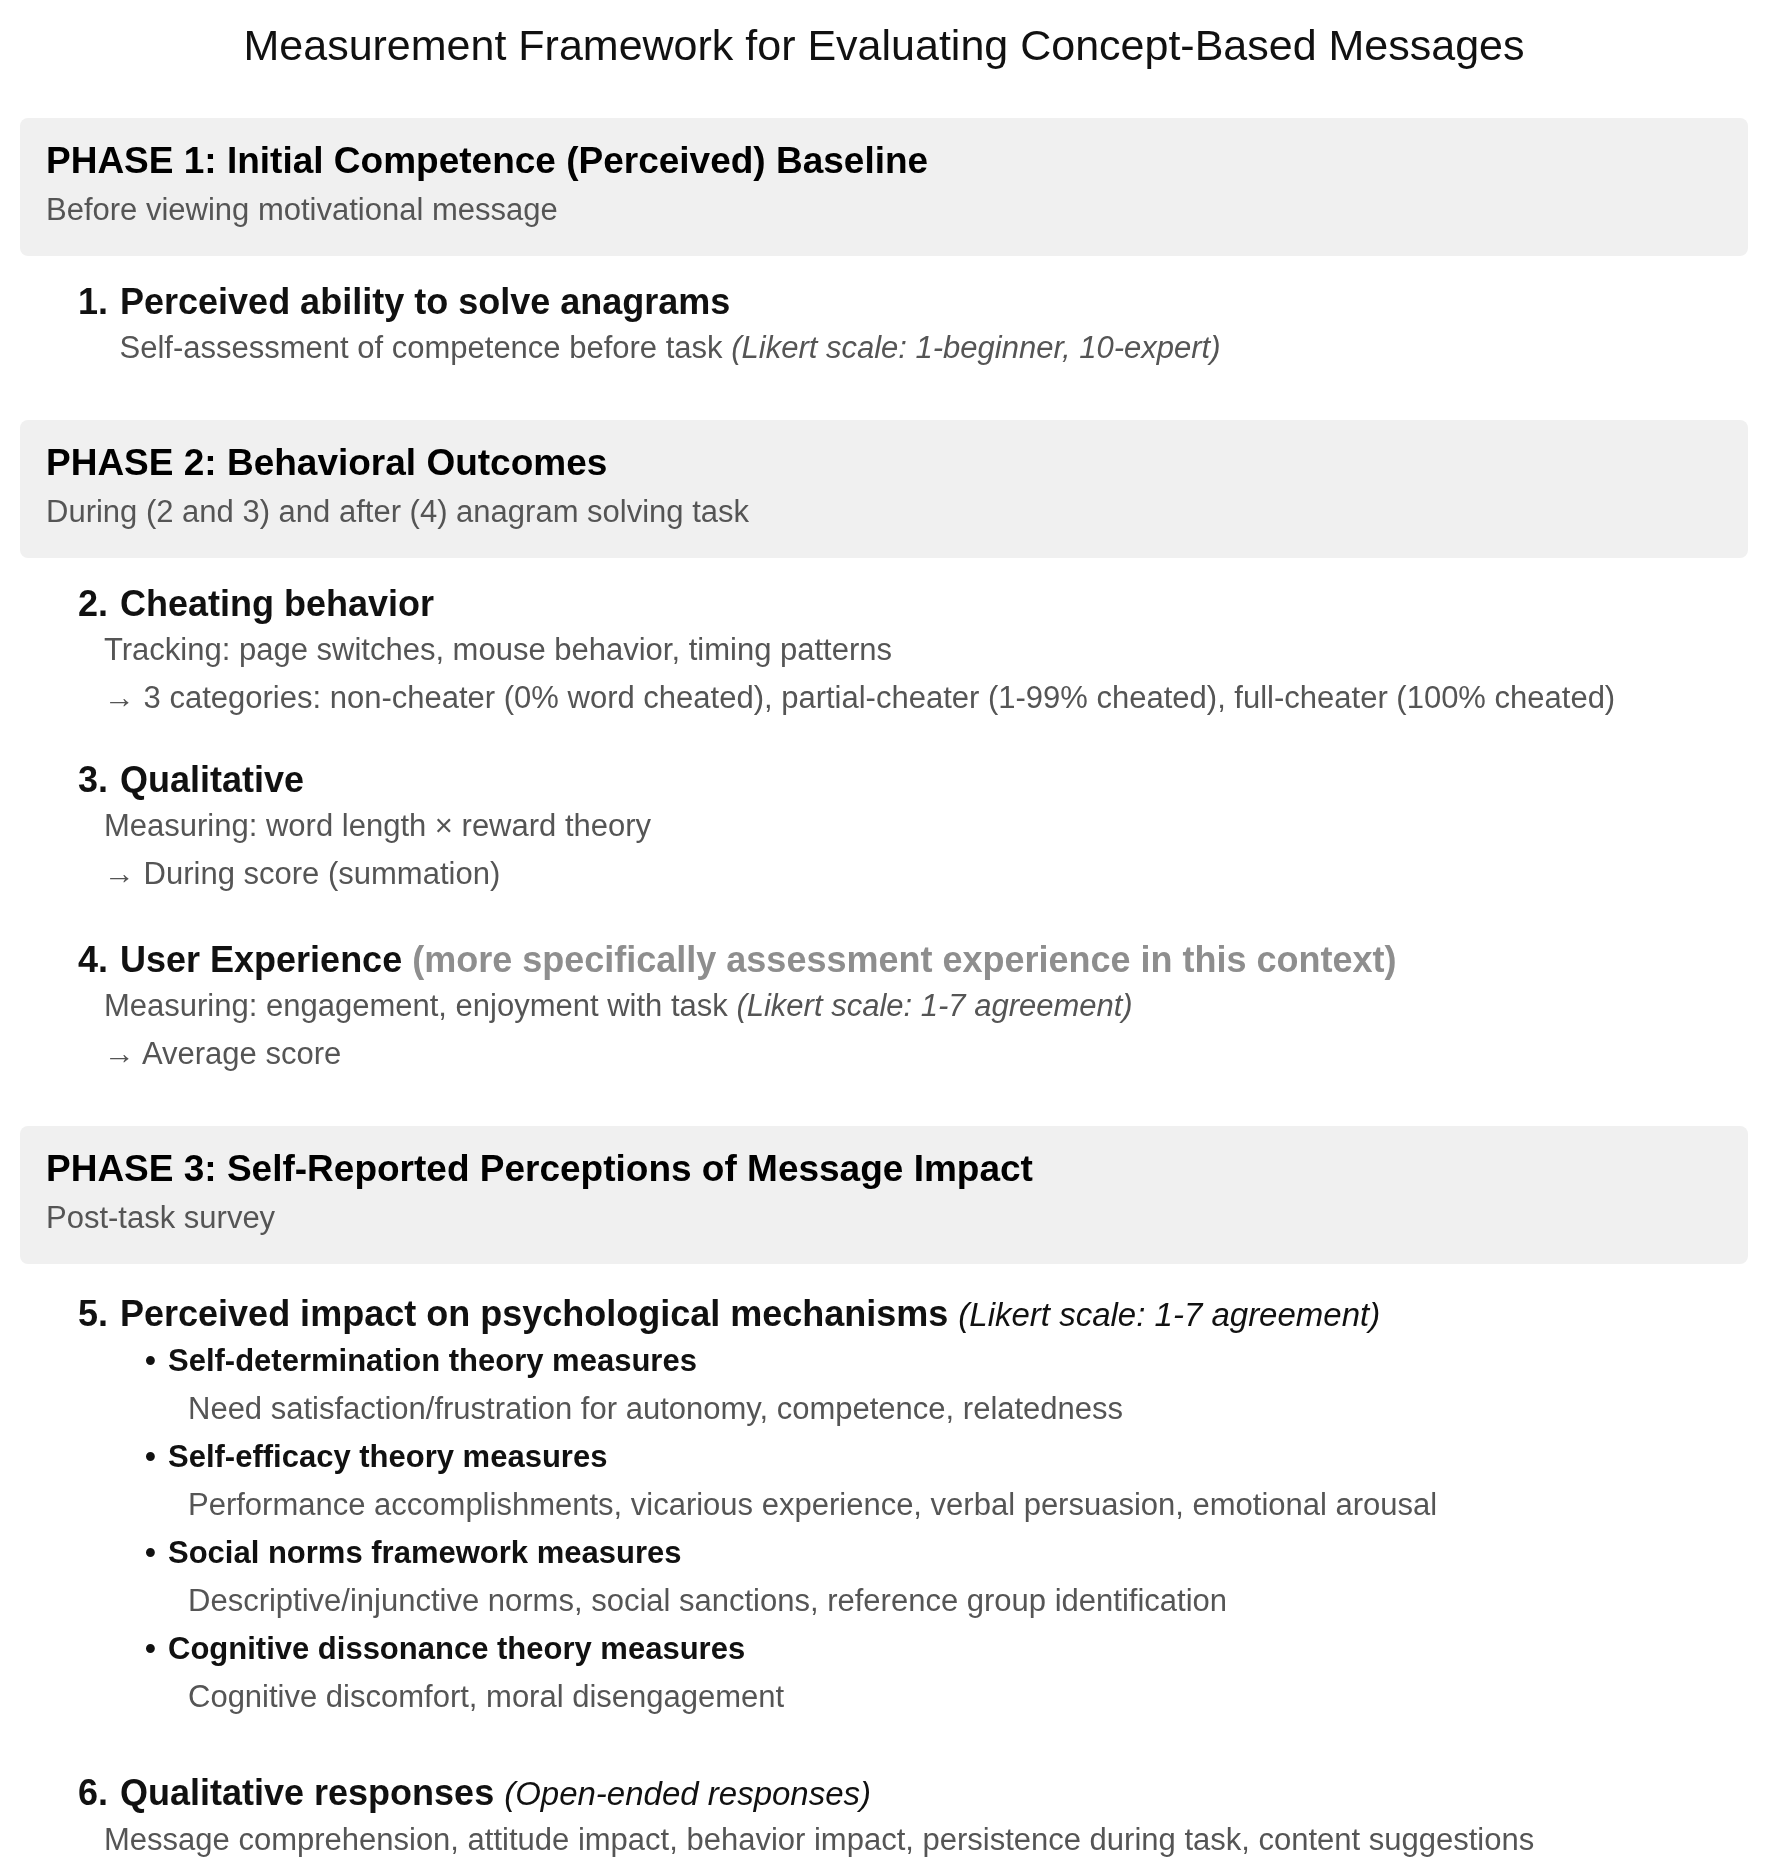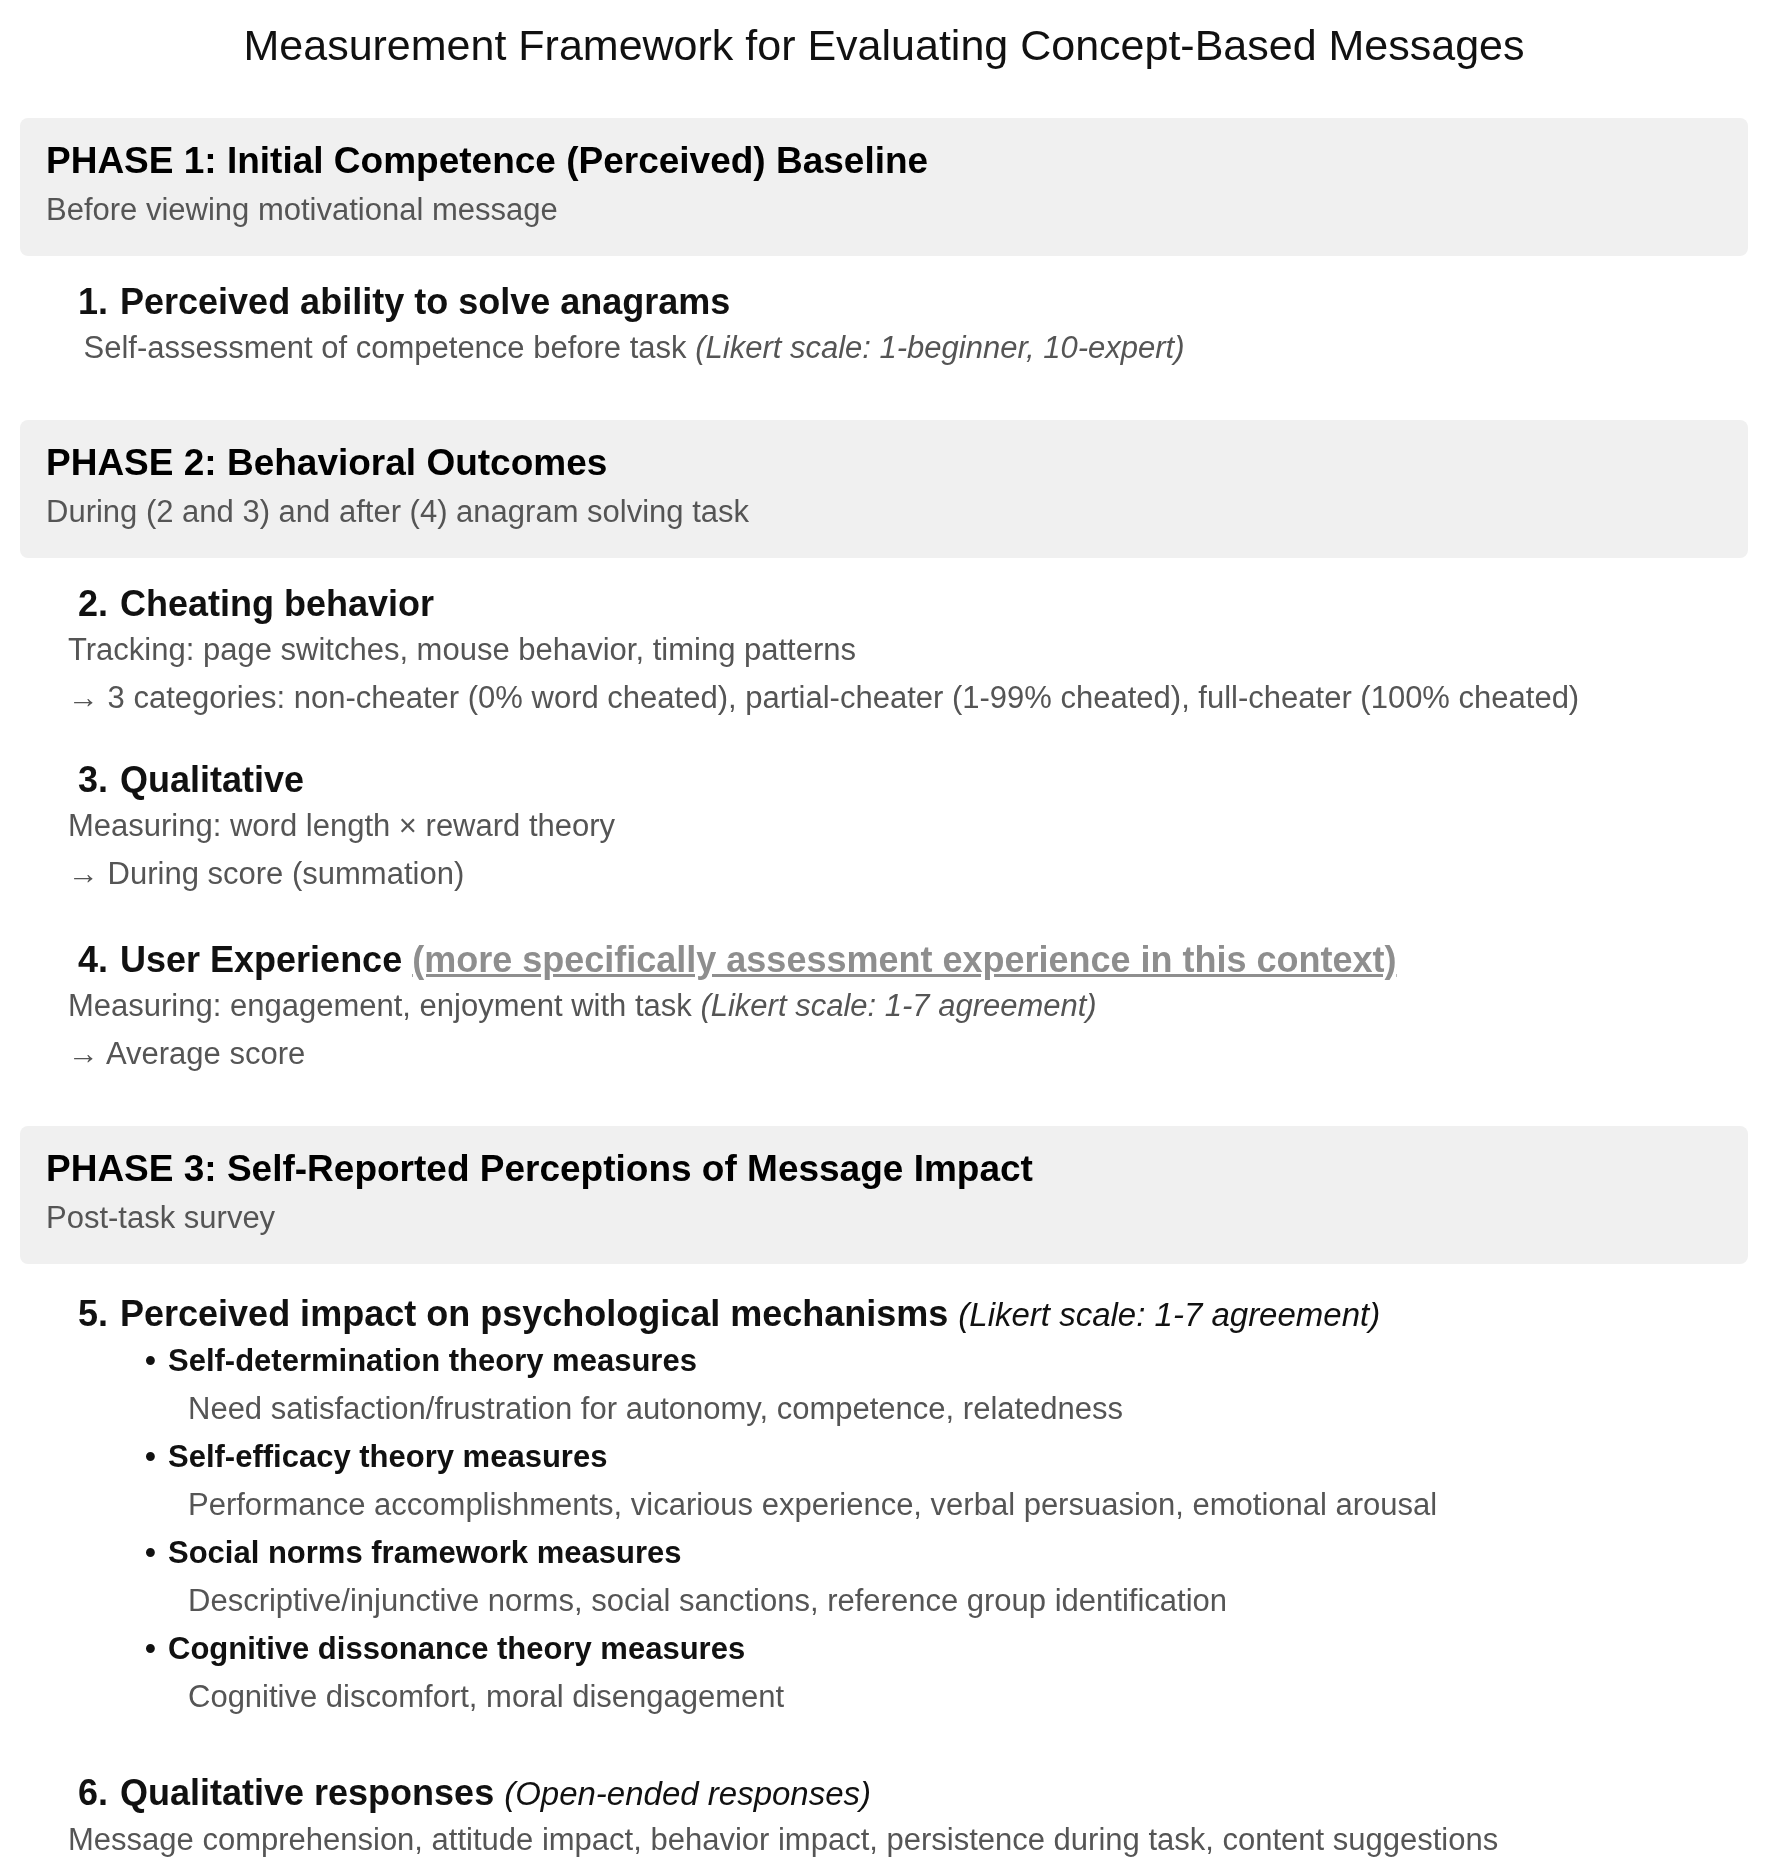--- a/index.html
+++ b/index.html
@@ -32,27 +32,27 @@
   .item.gap36 { margin-top: 36px; }
   .item.gap40 { margin-top: 40px; }
   .item.gap28 { margin-top: 28px; }
   .item.gap50 { margin-top: 50px; }
   .item-head {
     display: flex; margin-left: 78px;
     font-size: 36px; font-weight: 700; line-height: 44px;
     color: var(--c-text, #111111); white-space: nowrap;
   }
   .item-num { width: 42px; flex: none; }
-  .head-note-gray { color: var(--c-muted_light, #8e8e8e); text-decoration: underline; }
+  .head-note-gray { color: var(--c-muted_light, #8e8e8e); }
   .head-note-italic {
     font-style: italic; font-weight: 400; font-size: 33px;
     color: var(--c-text, #111111);
   }
   .sub {
-    margin-left: 68px; font-size: 31px; line-height: 48px;
+    margin-left: 104px; font-size: 31px; line-height: 48px;
     color: var(--c-muted, #555555); white-space: nowrap;
   }
   .sub .it { font-style: italic; }
   .bullets { margin-left: 145px; }
   .b-head {
     display: flex; font-size: 31px; font-weight: 700;
     line-height: 48px; color: var(--c-text, #111111); white-space: nowrap;
   }
   .b-dot { width: 23px; flex: none; }
   .b-sub {

